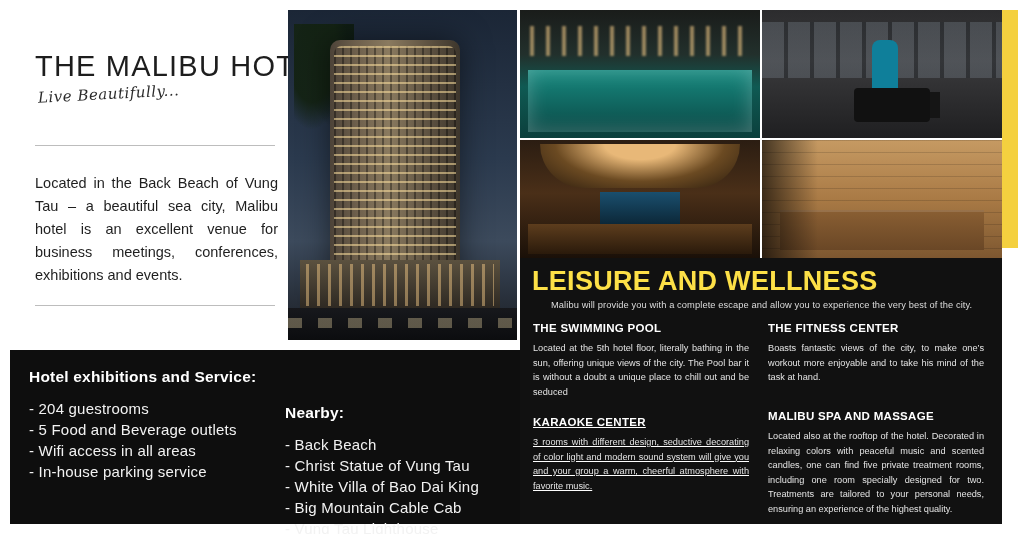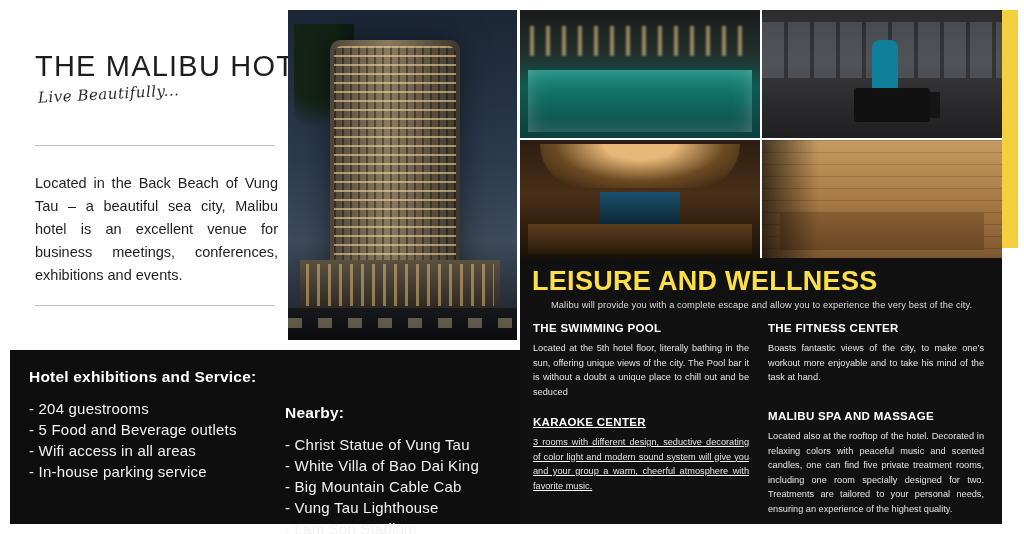--- a/index.html
+++ b/index.html
@@ -363,20 +363,21 @@
   <div class="facilities">
     <div class="fac-col-a">
       <div class="fac-heading">Hotel exhibitions and Service:</div>
       <div class="fac-item">- 204 guestrooms</div>
       <div class="fac-item">- 5 Food and Beverage outlets</div>
       <div class="fac-item">- Wifi access in all areas</div>
       <div class="fac-item">- In-house parking service</div>
     </div>
     <div class="fac-col-b">
       <div class="fac-heading">Nearby:</div>
+      <div class="fac-item">- Back Beach</div>
       <div class="fac-item">- Christ Statue of Vung Tau</div>
       <div class="fac-item">- White Villa of Bao Dai King</div>
       <div class="fac-item">- Big Mountain Cable Cab</div>
       <div class="fac-item">- Vung Tau Lighthouse</div>
       <div class="fac-item">- Lam Son Stadium</div>
     </div>
   </div>
 
   <div class="leisure">
     <div class="leisure-title">LEISURE AND WELLNESS</div>

